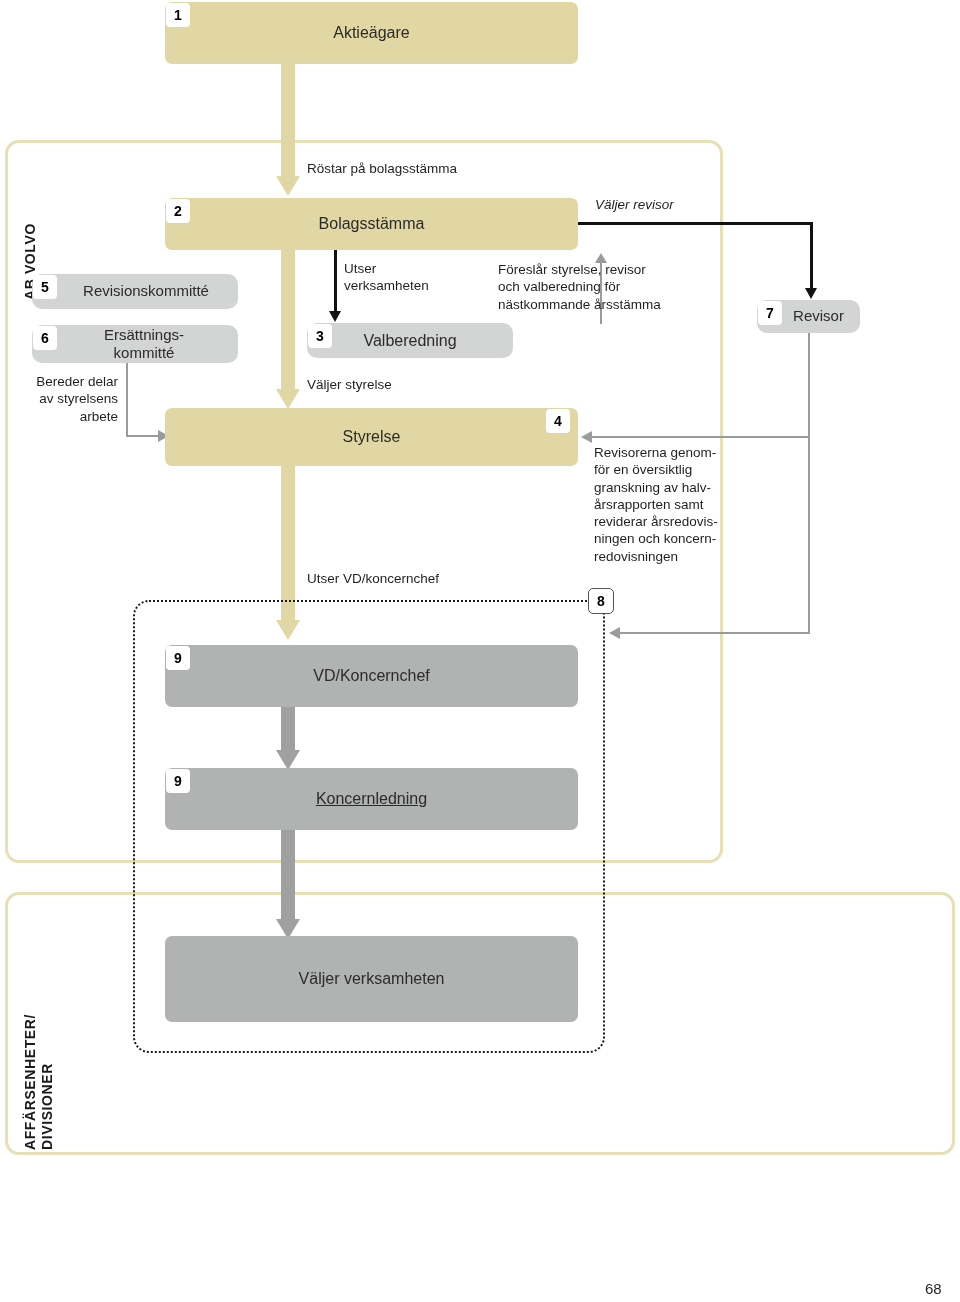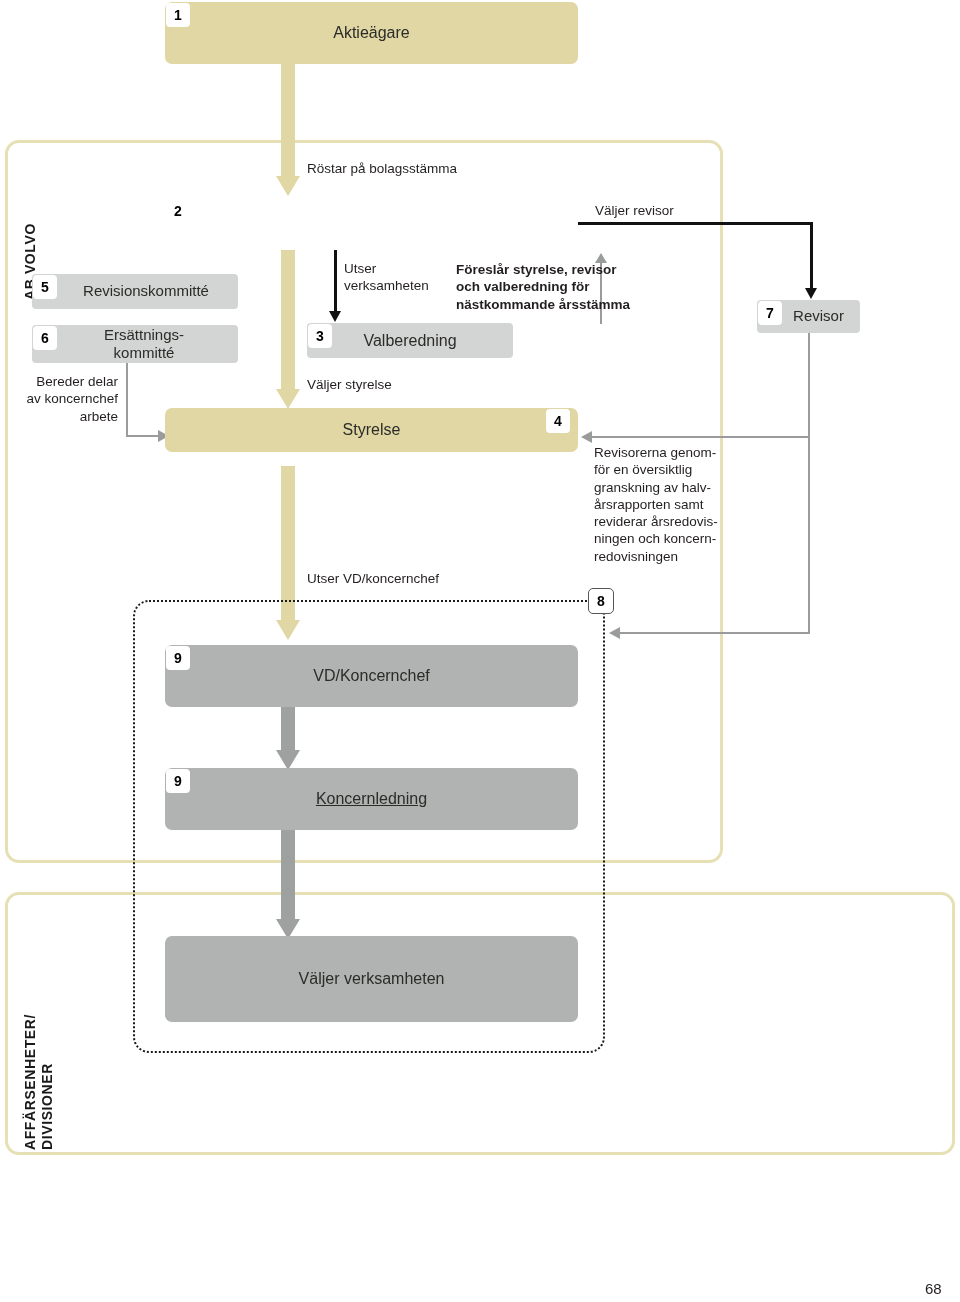--- a/index.html
+++ b/index.html
@@ -52,21 +52,21 @@
     justify-content:center;
     text-align:center;
     font-size:16px;
     color:#2b2b28;
     line-height:1.22;
     white-space:pre-line;
   }
   .node.gold{ background:#e0d7a4; }
   .node.gray{ background:#d3d4d4; }
   .node.darkgray{ background:#b1b3b3; }
-  .node.small{ font-size:14.5px; border-radius:4px; }
+  .node.small{ font-size:14.5px; border-radius:10px; }
 
   
   .badge{
     position:absolute;
     width:24px;height:24px;
     background:#ffffff;
     border-radius:4px;
     display:flex;align-items:center;justify-content:center;
     font-weight:bold;font-size:14px;color:#000;
     line-height:1;
@@ -179,28 +179,31 @@
   <div class="tri tri-down-gray" style="left:276px;top:919px;"></div>
 
   <div class="dotted-box" style="left:133px;top:600px;width:472px;height:453px;"></div>
   <div class="badge outline" style="left:588px;top:588px;">8</div>
 
   <div class="node gold" style="left:165px;top:2px;width:413px;height:62px;">
     <span>Aktieägare</span>
   </div>
   <div class="badge" style="left:166px;top:3px;">1</div>
 
+  <div class="node gold" style="left:165px;top:198px;width:413px;height:52px;">
+    <span>Bolagsstämma</span>
+  </div>
   <div class="badge" style="left:166px;top:199px;">2</div>
 
   <div class="node gray small" style="left:307px;top:323px;width:206px;height:35px;">
     <span style="font-size:16px;">Valberedning</span>
   </div>
   <div class="badge" style="left:308px;top:324px;">3</div>
 
-  <div class="node gold" style="left:165px;top:408px;width:413px;height:44px;">
+  <div class="node gold" style="left:165px;top:408px;width:413px;height:58px;">
     <span>Styrelse</span>
   </div>
   <div class="badge" style="left:546px;top:409px;">4</div>
 
   <div class="node gray small" style="left:32px;top:274px;width:206px;height:35px;">
     <span style="font-size:15px;padding-left:22px;">Revisionskommitté</span>
   </div>
   <div class="badge" style="left:33px;top:275px;">5</div>
 
   <div class="node gray small" style="left:32px;top:325px;width:206px;height:38px;">
@@ -226,30 +229,30 @@
 
   <div class="node darkgray" style="left:165px;top:936px;width:413px;height:86px;">
     <span>Väljer verksamheten</span>
   </div>
 
   <div class="anno" style="left:307px;top:160px;">Röstar på bolagsstämma</div>
 
   <div class="anno" style="left:344px;top:260px;">Utser
 verksamheten</div>
 
-  <div class="anno" style="left:595px;top:202px;">Väljer revisor</div>
-
-  <div class="anno" style="left:456px;top:261px;font-weight:bold;">Föreslår styrelse, revisor
+  <div class="anno" style="left:595px;top:196px;font-style:italic;">Väljer revisor</div>
+
+  <div class="anno" style="left:498px;top:261px;">Föreslår styrelse, revisor
 och valberedning för
 nästkommande årsstämma</div>
 
   <div class="anno" style="left:307px;top:376px;">Väljer styrelse</div>
 
   <div class="anno right" style="left:14px;top:373px;width:104px;">Bereder delar
-av koncernchef
+av styrelsens
 arbete</div>
 
   <div class="anno" style="left:594px;top:444px;width:130px;">Revisorerna genom-
 för en översiktlig
 granskning av halv-
 årsrapporten samt
 reviderar årsredovis-
 ningen och koncern-
 redovisningen</div>
 

